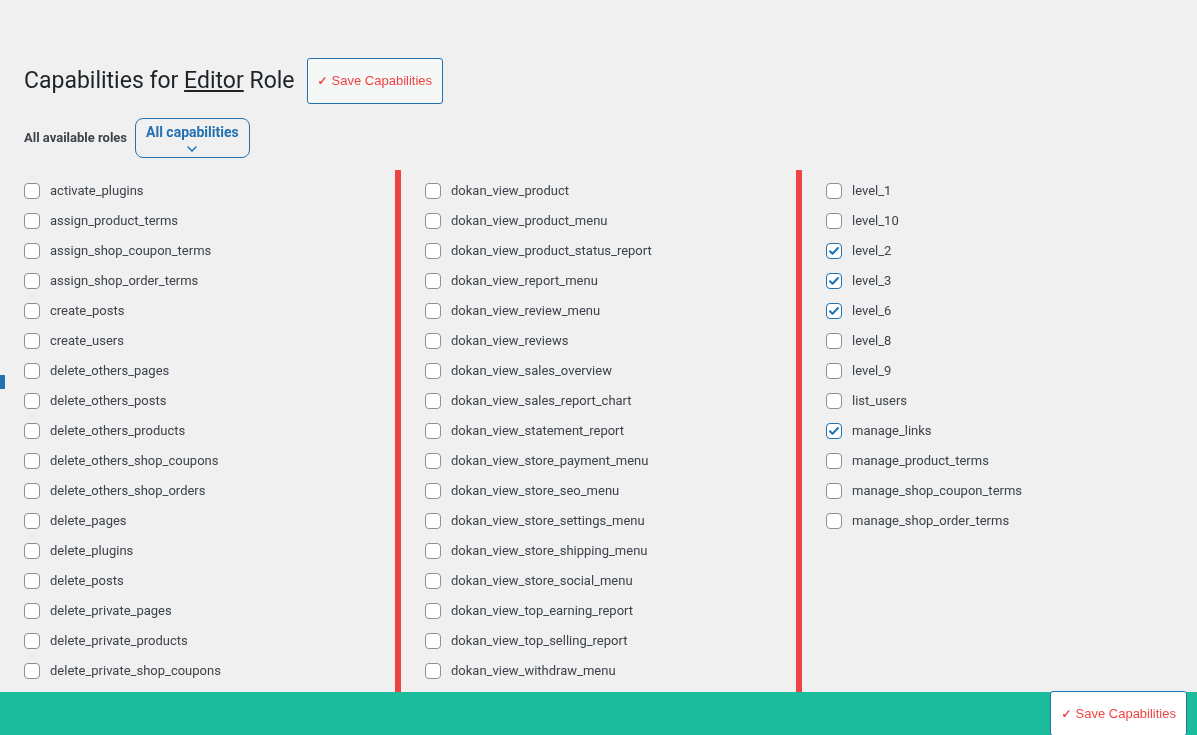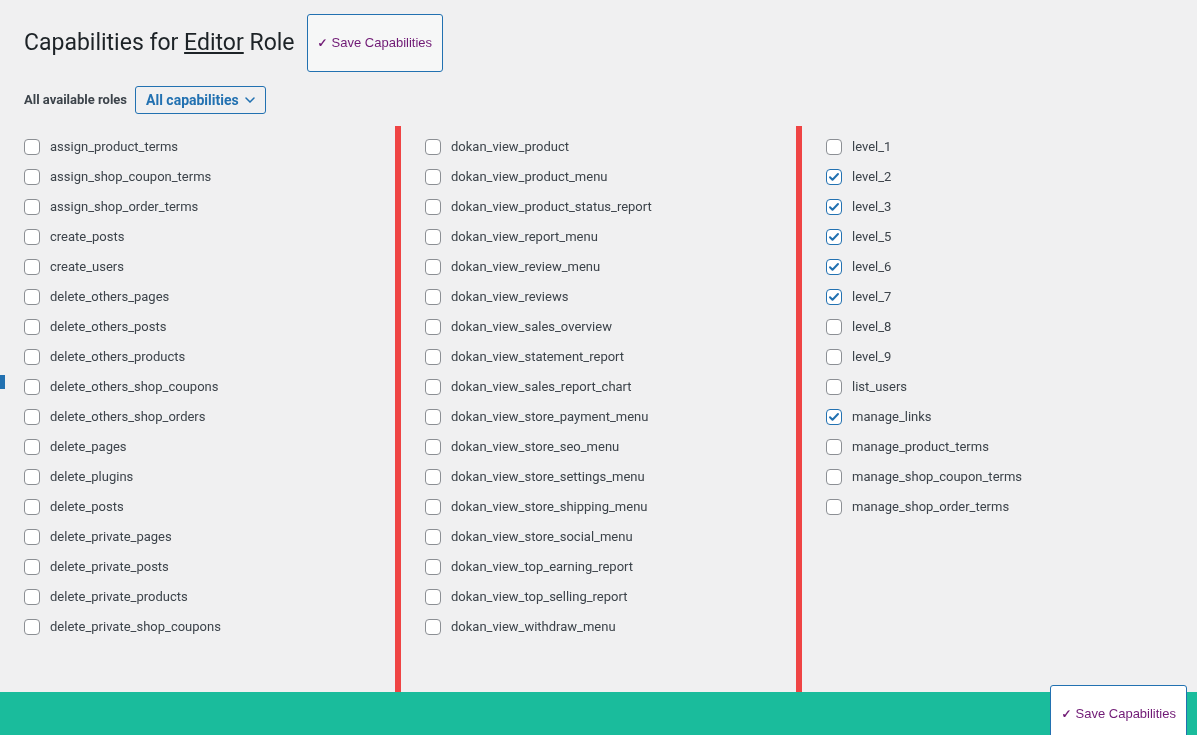--- a/index.html
+++ b/index.html
@@ -17,38 +17,39 @@
     position: absolute;
     left: 0;
     width: 5px;
     background: #2271b1;
   }
   .header {
     padding: 14px 24px 8px 24px;
     display: flex;
     align-items: center;
     gap: 12px;
+    margin-top: 44px;
   }
   .header h1 {
     font-size: 23px;
     font-weight: 400;
     color: #1d2327;
     line-height: 1.3;
   }
   .header h1 .role {
     text-decoration: underline;
   }
   .btn {
     display: inline-flex;
     align-items: center;
     gap: 4px;
     border: 1px solid #2271b1;
-    color: #701a75;
+    color: #ef4444;
     background: #f6f7f7;
-    padding: 18px 10px;
+    padding: 12px 10px;
     border-radius: 3px;
     font-size: 13px;
     cursor: pointer;
     line-height: 1.5;
   }
   .check-icon::before {
     content: "✓";
     font-weight: bold;
     font-size: 12px;
   }
@@ -58,26 +59,27 @@
     align-items: center;
     gap: 8px;
     font-size: 13px;
     color: #3c434a;
     font-weight: bold;
   }
   .select-wrap {
     border: 1px solid #2271b1;
     color: #2271b1;
     padding: 5px 10px;
-    border-radius: 3px;
+    border-radius: 8px;
     display: inline-flex;
     align-items: center;
     gap: 6px;
     cursor: pointer;
     font-size: 14px;
+    flex-direction: column;
   }
   .chevron-down {
     width: 10px;
     height: 6px;
   }
   .columns {
     display: flex;
     height: 598px;
     padding: 0 0 0 0;
   }
@@ -158,20 +160,24 @@
     <svg class="chevron-down" viewBox="0 0 10 6">
       <path d="M1 1l4 4 4-4" stroke="#2271b1" stroke-width="1.5" fill="none" stroke-linecap="round"></path>
     </svg>
   </div>
 </div>
 
 <div class="columns">
   <div class="col" id="col0">
       <div class="cap-row">
         <span class="checkbox"></span>
+        <span>activate_plugins</span>
+      </div>
+      <div class="cap-row">
+        <span class="checkbox"></span>
         <span>assign_product_terms</span>
       </div>
       <div class="cap-row">
         <span class="checkbox"></span>
         <span>assign_shop_coupon_terms</span>
       </div>
       <div class="cap-row">
         <span class="checkbox"></span>
         <span>assign_shop_order_terms</span>
       </div>
@@ -211,24 +217,20 @@
         <span class="checkbox"></span>
         <span>delete_plugins</span>
       </div>
       <div class="cap-row">
         <span class="checkbox"></span>
         <span>delete_posts</span>
       </div>
       <div class="cap-row">
         <span class="checkbox"></span>
         <span>delete_private_pages</span>
-      </div>
-      <div class="cap-row">
-        <span class="checkbox"></span>
-        <span>delete_private_posts</span>
       </div>
       <div class="cap-row">
         <span class="checkbox"></span>
         <span>delete_private_products</span>
       </div>
       <div class="cap-row">
         <span class="checkbox"></span>
         <span>delete_private_shop_coupons</span>
       </div>
     </div>
@@ -256,25 +258,25 @@
       <div class="cap-row">
         <span class="checkbox"></span>
         <span>dokan_view_reviews</span>
       </div>
       <div class="cap-row">
         <span class="checkbox"></span>
         <span>dokan_view_sales_overview</span>
       </div>
       <div class="cap-row">
         <span class="checkbox"></span>
+        <span>dokan_view_sales_report_chart</span>
+      </div>
+      <div class="cap-row">
+        <span class="checkbox"></span>
         <span>dokan_view_statement_report</span>
-      </div>
-      <div class="cap-row">
-        <span class="checkbox"></span>
-        <span>dokan_view_sales_report_chart</span>
       </div>
       <div class="cap-row">
         <span class="checkbox"></span>
         <span>dokan_view_store_payment_menu</span>
       </div>
       <div class="cap-row">
         <span class="checkbox"></span>
         <span>dokan_view_store_seo_menu</span>
       </div>
       <div class="cap-row">
@@ -299,20 +301,24 @@
       </div>
       <div class="cap-row">
         <span class="checkbox"></span>
         <span>dokan_view_withdraw_menu</span>
       </div>
     </div>
   <div class="col divider" id="col2">
       <div class="cap-row">
         <span class="checkbox"></span>
         <span>level_1</span>
+      </div>
+      <div class="cap-row">
+        <span class="checkbox"></span>
+        <span>level_10</span>
       </div>
       <div class="cap-row">
         <span class="checkbox checked">
           <svg viewBox="0 0 12 12">
             <path d="M2 6.2l2.5 2.6L10 3" stroke="#2271b1" stroke-width="2" fill="none" stroke-linecap="round" stroke-linejoin="round"></path>
           </svg>
         </span>
         <span>level_2</span>
       </div>
       <div class="cap-row">
@@ -322,37 +328,21 @@
           </svg>
         </span>
         <span>level_3</span>
       </div>
       <div class="cap-row">
         <span class="checkbox checked">
           <svg viewBox="0 0 12 12">
             <path d="M2 6.2l2.5 2.6L10 3" stroke="#2271b1" stroke-width="2" fill="none" stroke-linecap="round" stroke-linejoin="round"></path>
           </svg>
         </span>
-        <span>level_5</span>
-      </div>
-      <div class="cap-row">
-        <span class="checkbox checked">
-          <svg viewBox="0 0 12 12">
-            <path d="M2 6.2l2.5 2.6L10 3" stroke="#2271b1" stroke-width="2" fill="none" stroke-linecap="round" stroke-linejoin="round"></path>
-          </svg>
-        </span>
         <span>level_6</span>
-      </div>
-      <div class="cap-row">
-        <span class="checkbox checked">
-          <svg viewBox="0 0 12 12">
-            <path d="M2 6.2l2.5 2.6L10 3" stroke="#2271b1" stroke-width="2" fill="none" stroke-linecap="round" stroke-linejoin="round"></path>
-          </svg>
-        </span>
-        <span>level_7</span>
       </div>
       <div class="cap-row">
         <span class="checkbox"></span>
         <span>level_8</span>
       </div>
       <div class="cap-row">
         <span class="checkbox"></span>
         <span>level_9</span>
       </div>
       <div class="cap-row">

